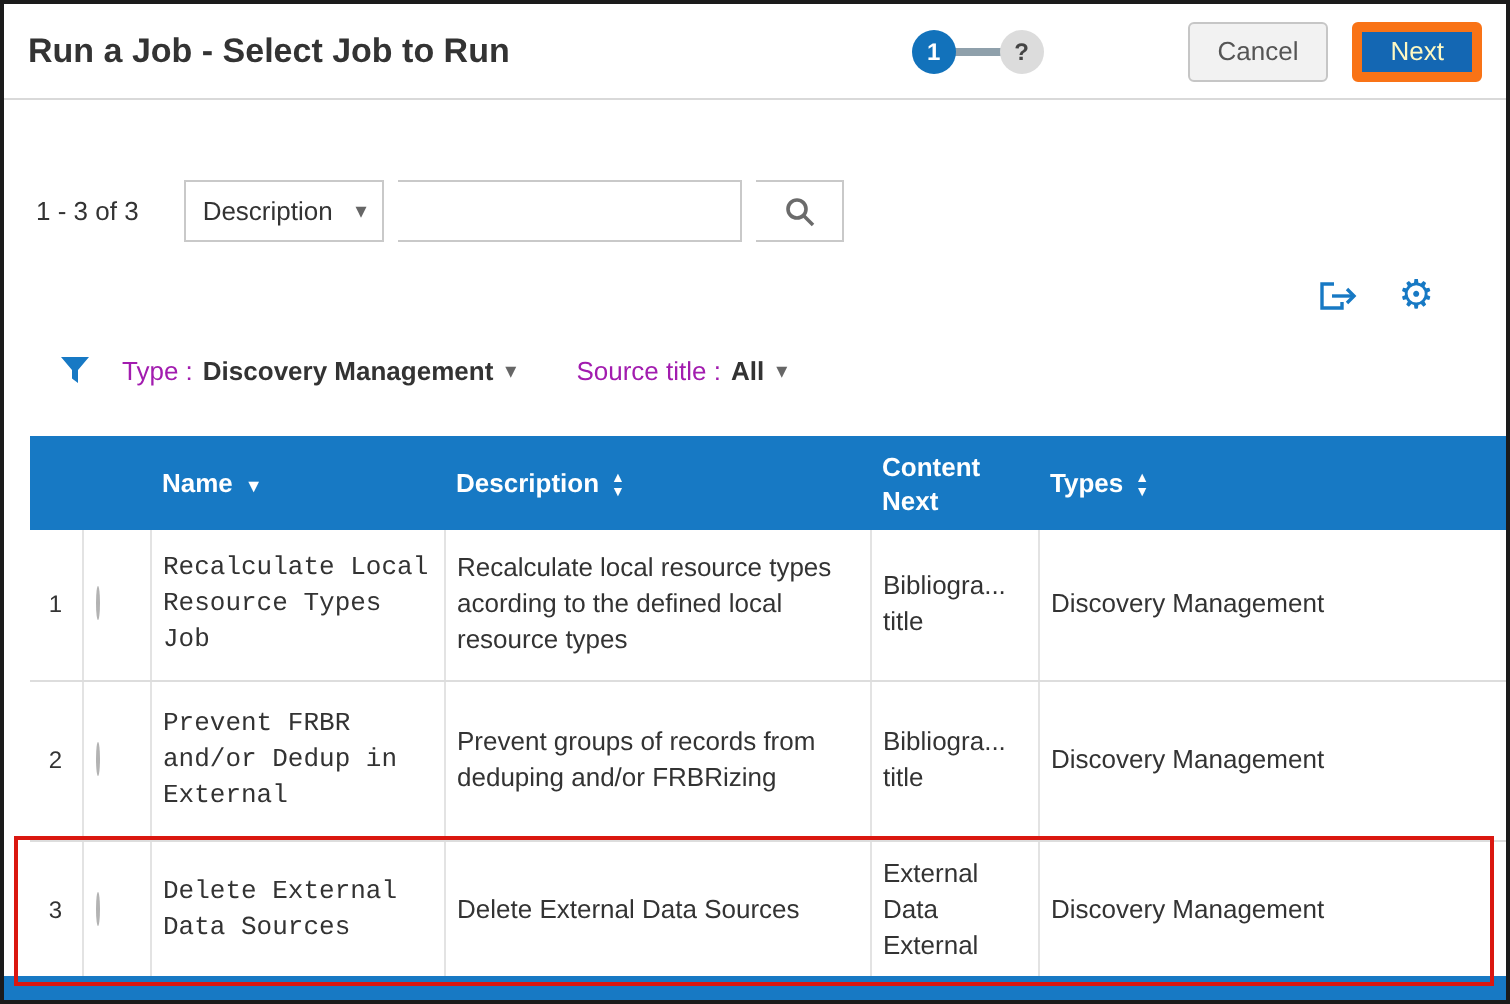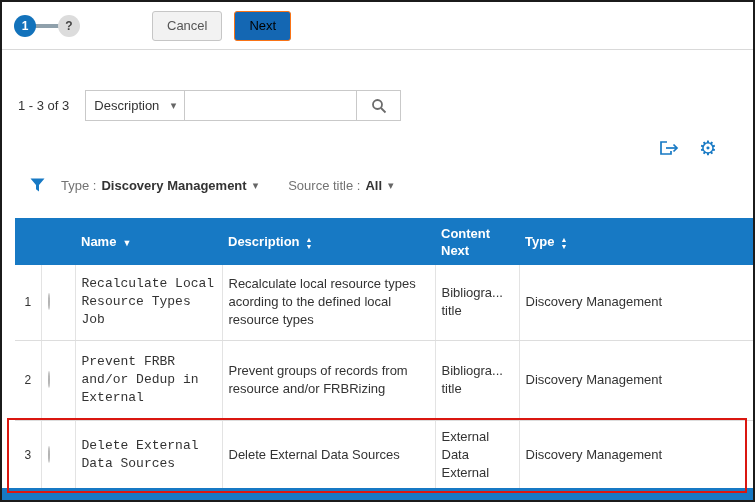--- a/index.html
+++ b/index.html
@@ -21,24 +21,24 @@
   .step-circle {
     width:22px; height:22px; border-radius:50%static; border-radius:50%;
     display:flex; align-items:center; justify-content:center;
     font-size:12px; font-weight:bold; z-index:1;
   }
   .step-current { background:#1272bb; color:#fff; }
   .step-help { background:#dcdcdc; color:#444; }
   .step-connector { width:26px; height:4px; background:#8fa0ab; margin:0 -2px; }
   .btn { height:30px; padding:0 14px; border-radius:3px; font-size:13px; cursor:pointer; }
   .btn-cancel { background:#f2f2f2; border:1px solid #c6c6c6; color:#555; margin-right:12px; }
-  .btn-next { background:#1467b3; border:1px solid #f97316; color:#000000; }
-
-  
-  .toolbar { position:absolute; top:88px; left:16px; display:flex; align-items:center; }
+  .btn-next { background:#1467b3; border:5px solid #f97316; color:#fef9c3; }
+
+  
+  .toolbar { position:absolute; top:88px; left:16px; display:flex; align-items:center;gap:7px; }
   .record-count { margin-right:16px; color:#333; }
   .field-select {
     height:31px; width:100px; background:#fff; border:1px solid #c9c9c9;
     display:flex; align-items:center; justify-content:space-between;
     padding:0 8px; cursor:pointer;
   }
   .caret::after { content:"▾"; color:#666; font-size:11px; margin-left:6px; }
   .search-input {
     height:31px; width:172px; border:1px solid #c9c9c9; border-left:none;
     padding:0 8px; font-size:13px; outline:none; font-family:"Liberation Sans", sans-serif;
@@ -50,21 +50,21 @@
 
   
   .action-icons { position:absolute; top:136px; right:36px; display:flex; gap:20px; align-items:center; }
   .action-icons .ic { cursor:pointer; display:flex; align-items:center; }
   .gear-icon::before { content:"⚙"; font-size:20px; color:#1779c4; line-height:20px; }
 
   
   .filters { position:absolute; top:170px; left:28px; display:flex; align-items:center; height:26px; }
   .funnel { margin-right:16px; display:flex; align-items:center; cursor:pointer; }
   .filter-group { display:flex; align-items:center; cursor:pointer; }
-  .filter-label { color:#737373; margin-right:5px; }
+  .filter-label { color:#a21caf; margin-right:5px; }
   .filter-value { font-weight:bold; color:#333; }
   .filter-gap { width:30px; }
 
   
   table.jobs { position:absolute; top:216px; left:13px; width:751px; border-collapse:collapse; table-layout:fixed;border-radius:25px; }
   table.jobs th {
     background:#1779c4; color:#fff; font-weight:bold; font-size:13px;
     text-align:left; vertical-align:middle; height:47px; padding:4px 6px;
     line-height:17px;
   }
@@ -98,20 +98,21 @@
     border:2px solid #da1710; pointer-events:none; z-index:5;
   }
   .bottom-bar { position:absolute; left:0; right:0; bottom:0; height:12px; background:#1779c4; }
 </style>
 </head>
 <body>
 
 <div class="app">
 
   <div class="topbar">
+    <div class="page-title">Run a Job - Select Job to Run</div>
     <div class="steps">
       <div class="step-circle step-current">1</div>
       <div class="step-connector"></div>
       <div class="step-circle step-help">?</div>
     </div>
     <button class="btn btn-cancel">Cancel</button>
     <button class="btn btn-next">Next</button>
   </div>
 
   <div class="toolbar">
@@ -167,37 +168,37 @@
         <col style="width:84px">
         <col style="width:247px">
     </colgroup>
     <thead>
       <tr>
         <th></th>
         <th></th>
         <th class="th-name"><span>Name</span><span class="sort-down"></span></th>
         <th><span>Description</span><span class="sort-both"></span></th>
         <th><span>Content Next</span></th>
-        <th class="th-type"><span>Type</span><span class="sort-both"></span></th>
+        <th class="th-type"><span>Types</span><span class="sort-both"></span></th>
       </tr>
     </thead>
     <tbody>
       <tr class="row-1">
         <td class="cell-num">1</td>
         <td class="cell-radio"><span class="radio"></span></td>
         <td class="cell-name">Recalculate Local Resource Types Job</td>
         <td>Recalculate local resource types acording to the defined local resource types</td>
         <td>Bibliogra... title</td>
         <td class="cell-type">Discovery Management</td>
       </tr>
       <tr class="row-2">
         <td class="cell-num">2</td>
         <td class="cell-radio"><span class="radio"></span></td>
         <td class="cell-name">Prevent FRBR and/or Dedup in External</td>
-        <td>Prevent groups of records from resource and/or FRBRizing</td>
+        <td>Prevent groups of records from deduping and/or FRBRizing</td>
         <td>Bibliogra... title</td>
         <td class="cell-type">Discovery Management</td>
       </tr>
       <tr class="row-3">
         <td class="cell-num">3</td>
         <td class="cell-radio"><span class="radio"></span></td>
         <td class="cell-name">Delete External Data Sources</td>
         <td>Delete External Data Sources</td>
         <td>External Data External</td>
         <td class="cell-type">Discovery Management</td>

